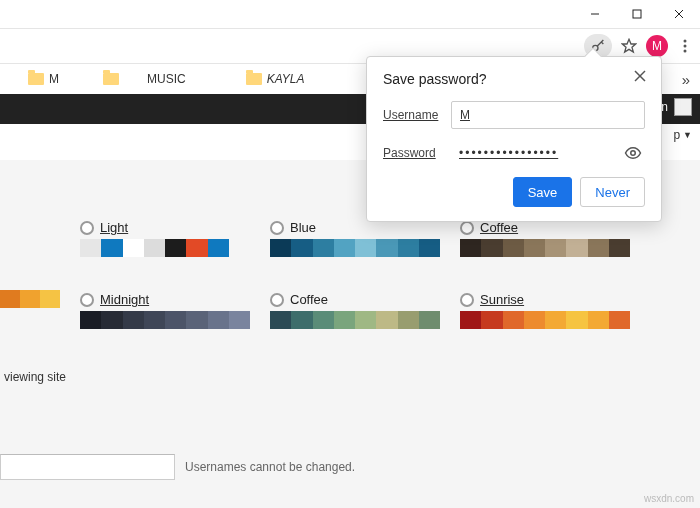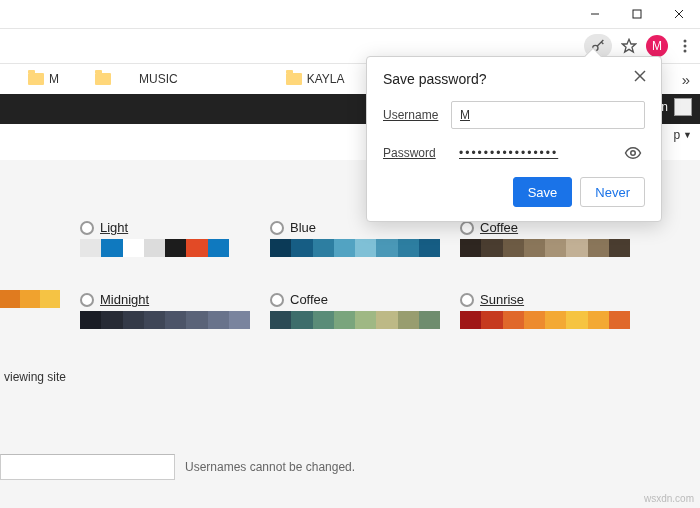--- a/index.html
+++ b/index.html
@@ -15,22 +15,22 @@
   .key-icon { width: 28px; height: 24px; background: #e6e6e6; border-radius: 12px; display: flex; align-items: center; justify-content: center; }
   .star-icon, .menu-dots { width: 18px; height: 18px; display: flex; align-items: center; justify-content: center; color: #555; }
   .avatar-m { width: 22px; height: 22px; border-radius: 50%; background: #e91e63; color: #fff; display: flex; align-items: center; justify-content: center; font-size: 12px; font-weight: 500; }
 
   
   .bookmarks { position: absolute; top: 64px; left: 0; right: 0; height: 30px; display: flex; align-items: center; padding-left: 18px; gap: 12px; }
   .bm { display: flex; align-items: center; gap: 5px; font-size: 12px; color: #333; }
   .folder { width: 16px; height: 12px; background: #ffd77a; border-radius: 1px; position: relative; }
   .folder::before { content: ""; position: absolute; top: -3px; left: 0; width: 7px; height: 3px; background: #ffd77a; border-radius: 1px 1px 0 0; }
   .bm-m { margin-left: 10px; }
-  .bm-music { margin-left: 24px; gap: 28px; }
-  .bm-kayla { margin-left: 96px; }
+  .bm-music { margin-left: 32px; gap: 28px; }
+  .bm-kayla { margin-left: 48px; font-style: italic; }
   .bm-digital { margin-left: 50px; }
   .bm-overflow { position: absolute; right: 10px; top: 7px; font-size: 15px; color: #444; }
 
   
   .dark-bar { position: absolute; top: 94px; left: 0; right: 0; height: 30px; background: #222; }
   .dark-right { position: absolute; right: 8px; top: 4px; display: flex; align-items: center; gap: 6px; color: #fff; font-size: 12px; }
   .user-sq { width: 18px; height: 18px; background: #f0f0f0; border: 1px solid #999; }
   .dark-sub { position: absolute; top: 124px; right: 8px; height: 22px; display: flex; align-items: center; gap: 3px; font-size: 12px; color: #333; }
   .caret { font-size: 9px; }
 

